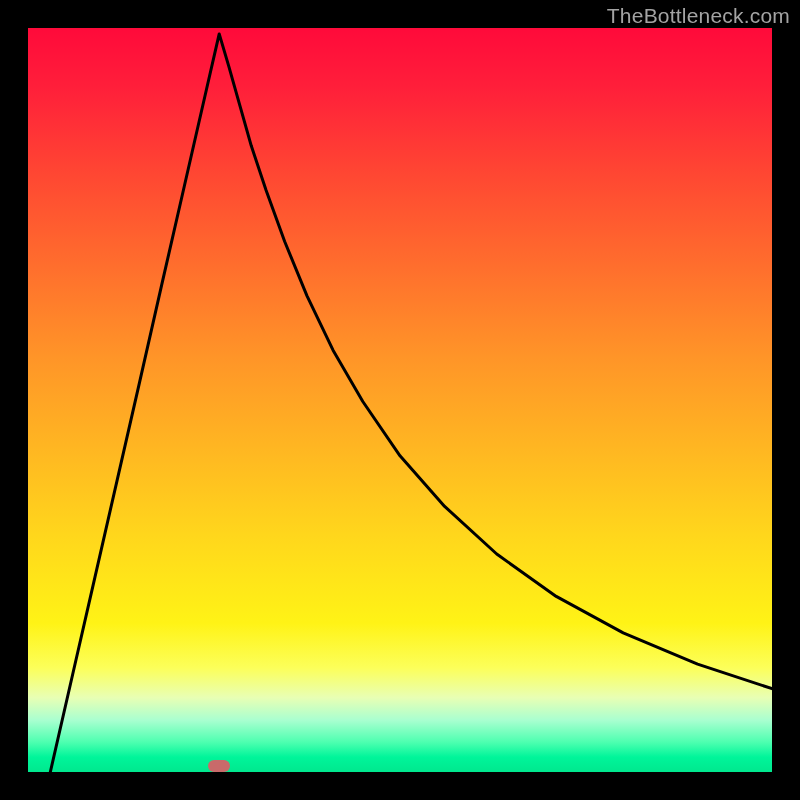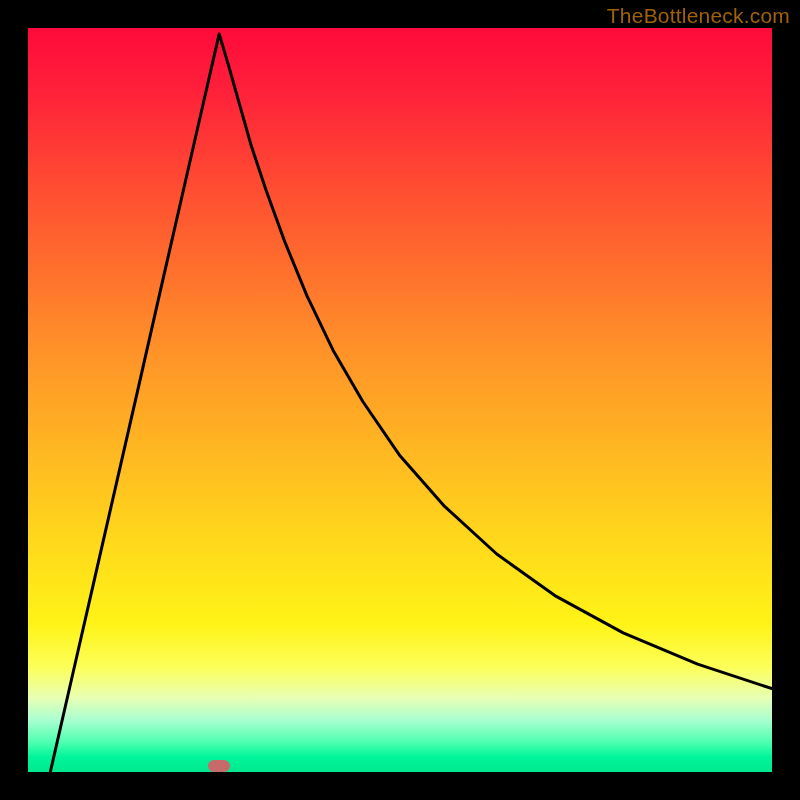--- a/index.html
+++ b/index.html
@@ -49,21 +49,21 @@
     width: 22px;
     height: 12px;
     background: #c96a6a;
     border-radius: 6px;
     transform: translate(-50%, -50%);
   }
   .watermark {
     position: absolute;
     top: 4px;
     right: 10px;
-    color: #a16207;
+    color: #a3a3a3;
     font-size: 21px;
     font-weight: 500;
     letter-spacing: 0.2px;
   }
 </style>
 </head>
 <body>
 
 <div class="frame">
   <div class="gradient"></div>

